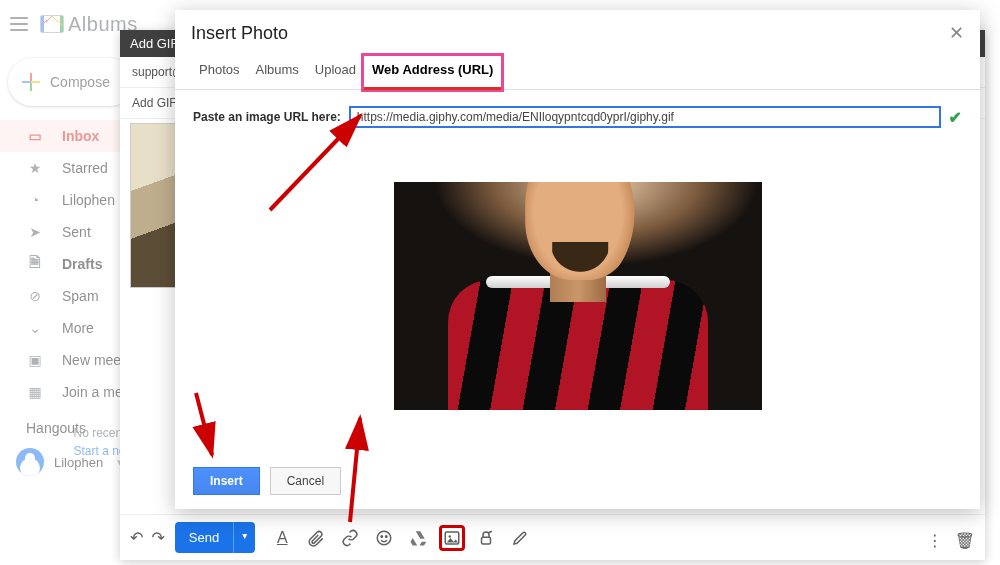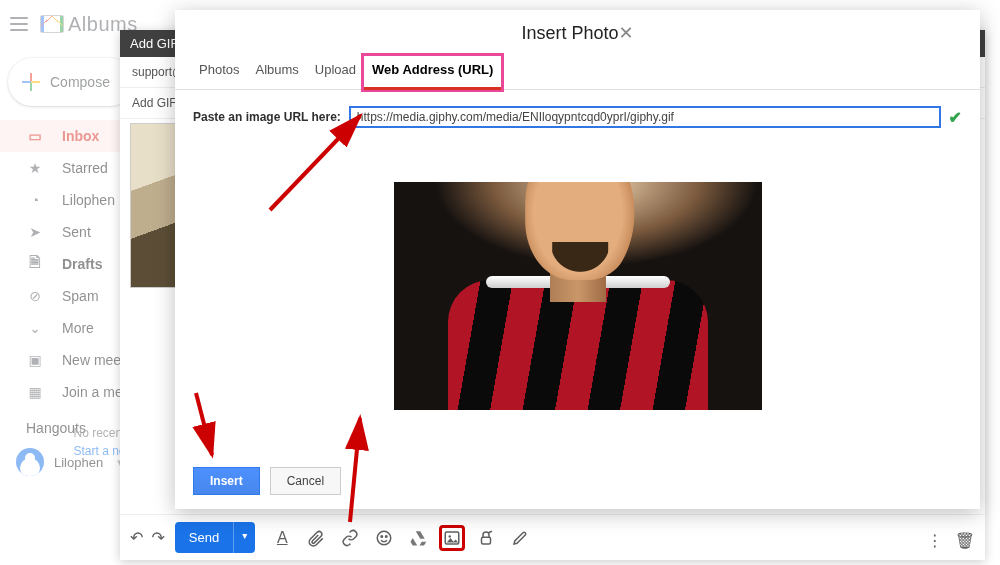--- a/index.html
+++ b/index.html
@@ -57,21 +57,21 @@
   .tool-icons .t.hl { border:3px solid #cc0000; border-radius:4px; }
   .compose-right { position:absolute; right:10px; bottom:10px; display:flex; gap:12px; color:#606060; }
   .compose-right span { cursor:pointer; }
 
   
   .modal {
     position:absolute; left:175px; top:10px; width:805px; height:499px;
     background:#fff; box-shadow:0 4px 20px rgba(0,0,0,.25);
     display:flex; flex-direction:column;
   }
-  .modal-title-row { display:flex; align-items:center; justify-content:center; padding:12px 16px 0; }
+  .modal-title-row { display:flex; align-items:center; justify-content:space-between; padding:12px 16px 0; }
   .modal-title { font-size:18px; color:#222; }
   .close-x { color:#888; font-size:18px; cursor:pointer; }
   .tabs { display:flex; padding:12px 16px 0; border-bottom:1px solid #e0e0e0; }
   .tab { font-size:13px; color:#555; padding:6px 8px 10px; cursor:pointer; }
   .tab.active { color:#000; font-weight:bold; border-bottom:3px solid #d93025; margin-bottom:-1px; }
   .highlight-wrap { border:3px solid #ec4899; padding:0; margin:-3px; }
   .url-row { display:flex; align-items:center; gap:8px; padding:16px 18px 4px; }
   .url-label { font-size:12px; color:#303030; font-weight:bold; }
   .url-input { flex:1; height:22px; padding:2px 6px; font-size:12px; border:2px solid #3275e4; outline:none; color:#444; }
   .double-check { font-size:16px; color:#31a24c; font-weight:bold; }

